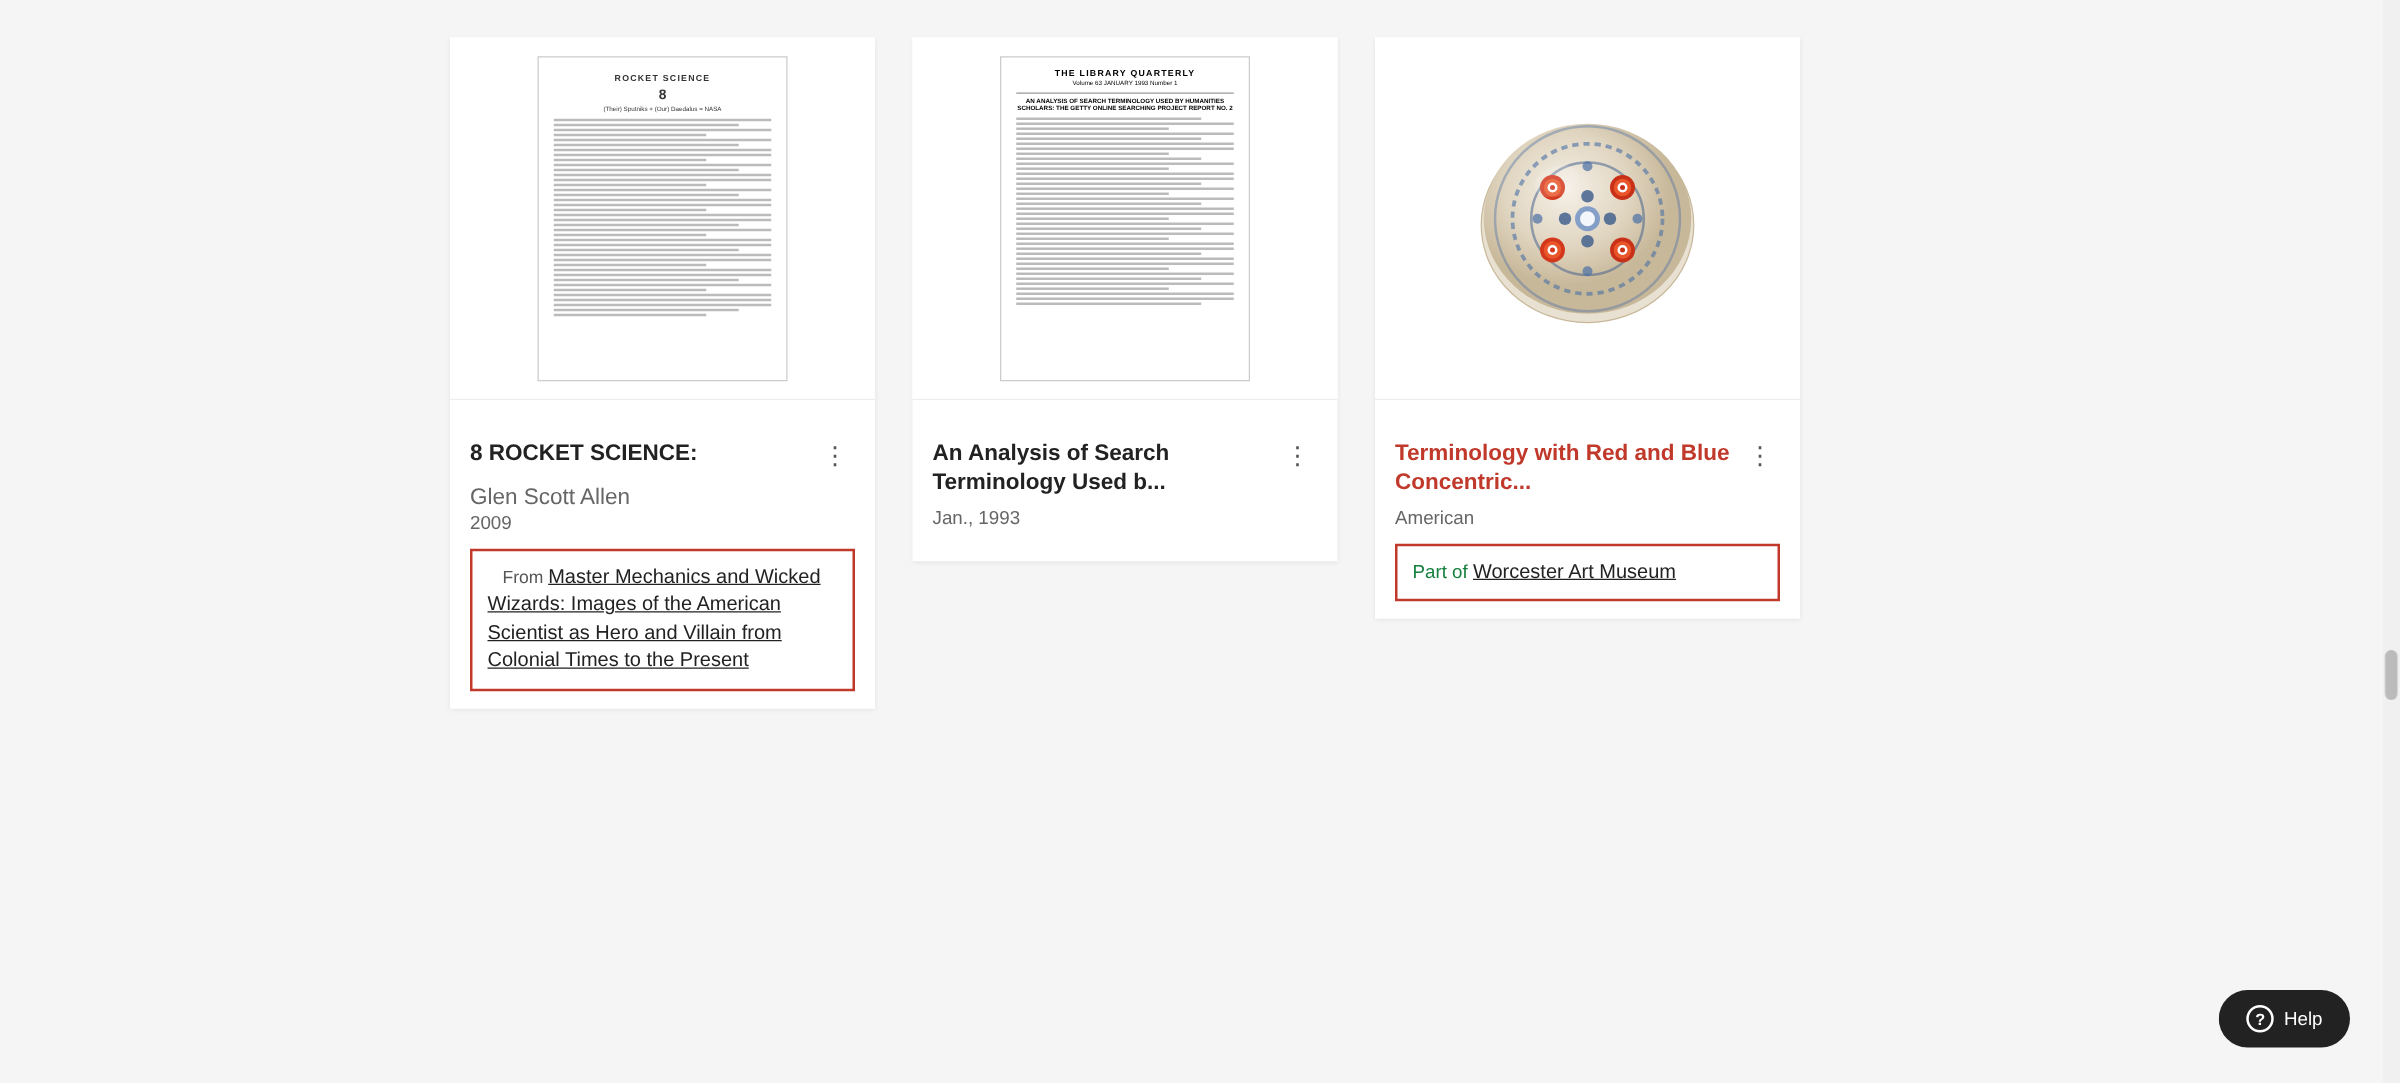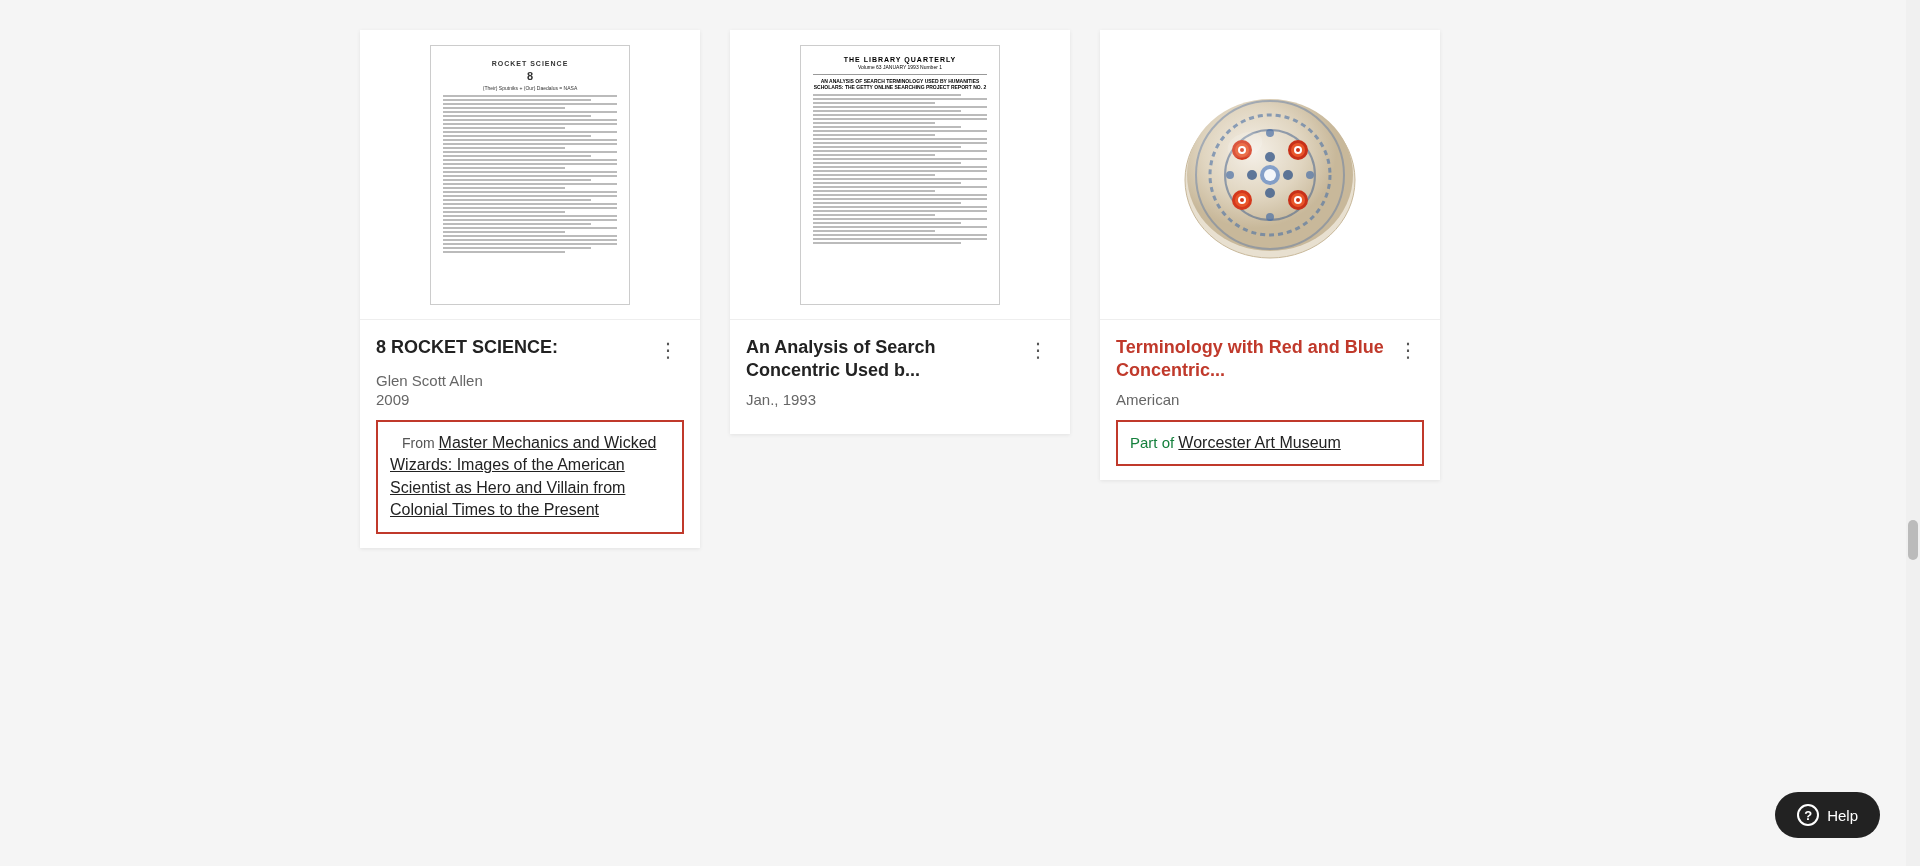--- a/index.html
+++ b/index.html
@@ -114,20 +114,21 @@
     
     .card-info {
       padding: 16px 16px 14px 16px;
       flex: 1;
     }
     .card-header {
       display: flex;
       justify-content: space-between;
       align-items: flex-start;
       margin-bottom: 8px;
+      margin-top: 15px;
     }
     .card-title {
       font-size: 18px;
       font-weight: bold;
       color: #222;
       flex: 1;
       line-height: 1.3;
     }
     .card-title a {
       color: #c0392b;
@@ -137,21 +138,21 @@
       background: none;
       border: none;
       cursor: pointer;
       padding: 4px 6px;
       font-size: 20px;
       color: #555;
       line-height: 1;
       flex-shrink: 0;
     }
     .card-author {
-      font-size: 15px;
+      font-size: 18px;
       color: #666;
       margin-bottom: 2px;
     }
     .card-year {
       font-size: 15px;
       color: #666;
       margin-bottom: 12px;
     }
     .card-origin {
       font-size: 15px;
@@ -351,21 +352,21 @@
             <div class="doc-line"></div>
             <div class="doc-line short"></div>
             <div class="doc-line"></div>
             <div class="doc-line"></div>
             <div class="doc-line medium"></div>
           </div>
         </div>
       </div>
       <div class="card-info">
         <div class="card-header">
-          <div class="card-title">An Analysis of Search Concentric Used b...</div>
+          <div class="card-title">An Analysis of Search Terminology Used b...</div>
           <button class="more-options-btn">⋮</button>
         </div>
         <div class="card-year">Jan., 1993</div>
       </div>
     </div>
 
     <div class="result-card">
       <div class="card-thumbnail">
 
         <svg class="pw-svg" viewBox="0 0 200 200" xmlns="http://www.w3.org/2000/svg">

